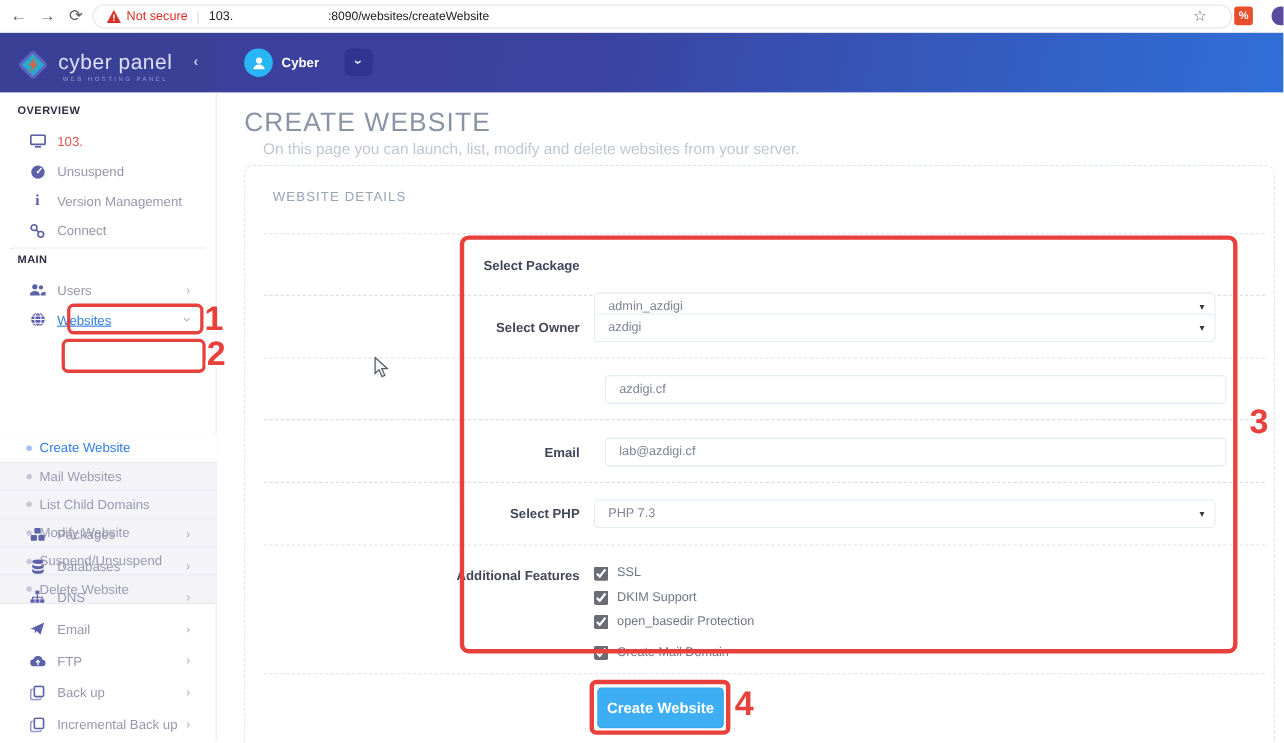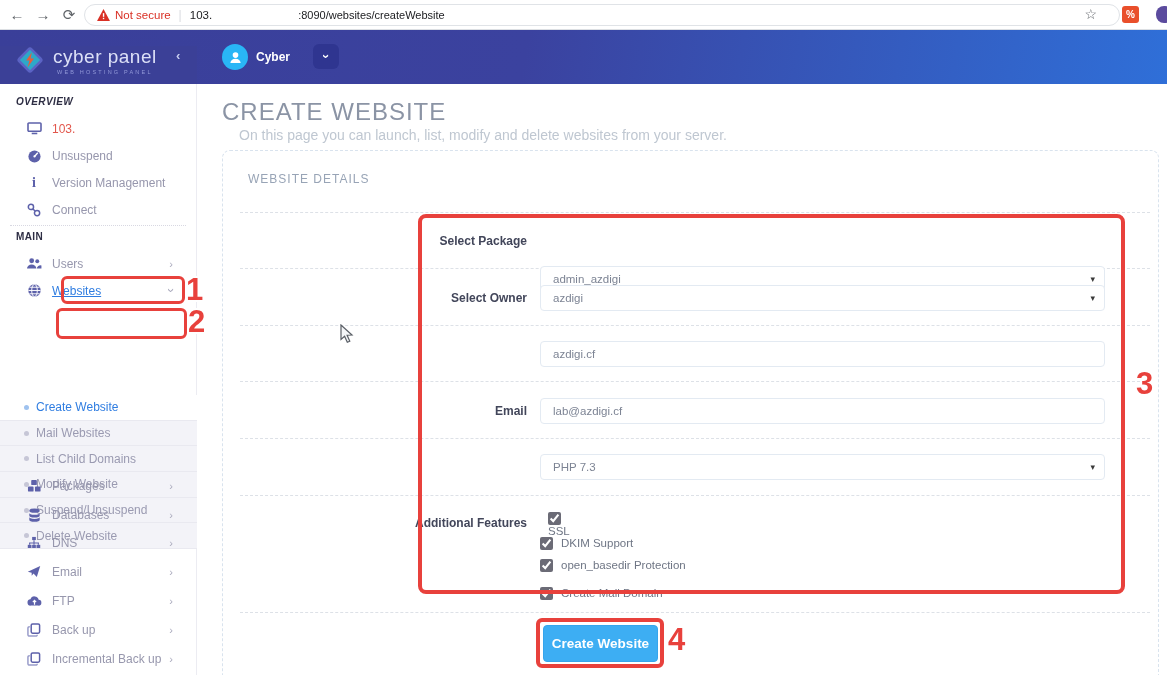--- a/index.html
+++ b/index.html
@@ -16,21 +16,21 @@
   .omni-sep { color:#dadce0; margin:0 8px; font-size:12px; }
   .omni-host { color:#202124; font-size:11.5px; }
   .omni-redacted { width:86px; height:14px; background:#fff; }
   .omni-path { color:#202124; font-size:11px; }
   .omni-star { position:absolute; right:22px; top:1px; font-size:14px; color:#5f6368; cursor:pointer; }
   .ext-orange { position:absolute; left:1122px; top:6px; width:17px; height:17px; background:#e94f2b; border-radius:3px; color:#fff; font-size:10px; font-weight:bold; text-align:center; line-height:17px; cursor:pointer; }
   .ext-purple { position:absolute; left:1156px; top:6px; width:17px; height:17px; background:#5b4b9e; border-radius:8px; cursor:pointer; }
 
   
   .app-header { position:absolute; left:0; top:30px; width:1167px; height:54px; background:linear-gradient(100deg,#3a3f99 0%,#3b429f 45%,#2f6fd8 100%); }
-  .logo-block { position:absolute; left:0; top:16px; width:197px; height:54px; background:#3b4097; display:flex; }
+  .logo-block { position:absolute; left:0; top:4px; width:197px; height:54px; background:#3b4097; display:flex; align-items:center; }
   .logo-mark { margin-left:16px; }
   .brand-wrap { margin-left:9px; }
   .brand { color:#dce0f7; font-size:19px; letter-spacing:.5px; }
   .tagline { color:#9298d8; font-size:5.5px; letter-spacing:2.2px; margin-top:1px; margin-left:4px; }
   .collapse-chev { position:absolute; left:176px; top:18px; color:#c7cdf0; font-size:13px; font-weight:bold; cursor:pointer; }
   .user-chip { position:absolute; left:222px; top:14px; display:flex; align-items:center; cursor:pointer; }
   .avatar { width:26px; height:26px; border-radius:50%; background:#29b6f6; display:flex; align-items:center; justify-content:center; }
   .user-name { color:#fff; font-size:12px; font-weight:bold; margin-left:8px; }
   .user-dd { position:absolute; left:313px; top:14px; width:26px; height:25px; background:#2f3590; border-radius:6px; color:#fff; text-align:center; cursor:pointer; }
   .chev-down-glyph { display:inline-block; transform:rotate(90deg); font-size:13px; font-weight:bold; line-height:25px; }
@@ -55,21 +55,21 @@
   
   .page-title { position:absolute; left:222px; top:98px; font-size:24px; font-weight:300; color:#8b94a5; letter-spacing:1px; }
   .page-sub { position:absolute; left:223px; top:127px; font-size:14px; color:#bfc7d1;margin-left:16px; }
   .card { position:absolute; left:222px; top:150px; width:937px; height:700px; border:1px dashed #d9e3ee; border-radius:8px; background:#fff; }
   .card-label { position:absolute; left:248px; top:172px; font-size:12px; color:#98a4b6; letter-spacing:1px; }
   .sep { position:absolute; left:240px; width:910px; border-top:1px dashed #dde1e7; }
   .f-label { position:absolute; left:240px; width:287px; text-align:right; font-size:12px; font-weight:bold; color:#42465a; line-height:26px; }
   .control { position:absolute; left:540px; width:565px; height:26px; border:1px solid #e3eaf2; border-radius:4px; background:#fff; display:flex; align-items:center; cursor:pointer; }
   .control .val { margin-left:12px; font-size:11.5px; color:#7d8494; }
   .control .caret { position:absolute; right:9px; font-size:9px; color:#3a3a3a; }
-  input.control { padding-left:12px; font-size:11.5px; color:#7d8494; font-family:"Liberation Sans",sans-serif; cursor:text; }
+  input.control { padding-left:12px; font-size:11.5px; color:#7d8494; font-family:"Liberation Sans",sans-serif; cursor:text;margin-left:10px; }
   .chk-row { position:absolute; left:540px; height:18px; display:flex; align-items:center; }
   .chk-row input { width:13px; height:13px; accent-color:#6b6b76; cursor:pointer; }
   .chk-row span { margin-left:8px; font-size:11.5px; color:#6f7685; }
   .btn-create { position:absolute; left:543px; top:625px; width:115px; height:37px; background:#3daef3; border:1px solid #35a5ec; border-radius:4px; color:#fff; font-size:13.5px; font-weight:bold; font-family:"Liberation Sans",sans-serif; cursor:pointer; }
 
   
   .ann-box { position:absolute; border:3px solid #e8413c; border-radius:6px; pointer-events:none; }
   .ann-num { position:absolute; font-size:31px; font-weight:bold; color:#e8413c; pointer-events:none;
     text-shadow:-2px -2px 0 #fff,2px -2px 0 #fff,-2px 2px 0 #fff,2px 2px 0 #fff,-2px 0 0 #fff,2px 0 0 #fff,0 -2px 0 #fff,0 2px 0 #fff; }
   .cursor { position:absolute; left:340px; top:324px; pointer-events:none; }
@@ -124,21 +124,21 @@
           </svg>
       </span>
       <span class="user-name">Cyber</span>
     </div>
     <div class="user-dd">
       <span class="chev-down-glyph">›</span>
     </div>
   </div>
 
   <div class="sidebar">
-    <div class="sb-section" style="top:12px;font-style:italic;">OVERVIEW</div>
+    <div class="sb-section" style="top:12px;">OVERVIEW</div>
 
     <div class="sb-item" style="top:31px;">
       <span class="sb-ico">
         <svg width="15" height="13" viewBox="0 0 16 14">
             <rect x="1" y="1" width="14" height="9" rx="1" fill="none" stroke="#5d61aa" stroke-width="1.7"></rect>
             <rect x="5" y="11.5" width="6" height="1.7" fill="#5d61aa"></rect>
           </svg>
       </span>
       <span class="sb-lbl" style="color:#e2574c;">103.</span>
     </div>
@@ -331,27 +331,28 @@
   <div class="control" style="top:285px;">
     <span class="val">azdigi</span>
     <span class="caret">▾</span>
   </div>
 
   <input class="control" style="top: 341px;" value="azdigi.cf">
 
   <div class="f-label" style="top:398px;">Email</div>
   <input class="control" style="top: 398px;" value="lab@azdigi.cf">
 
+  <div class="f-label" style="top:454px;">Select PHP</div>
   <div class="control" style="top:454px;">
     <span class="val">PHP 7.3</span>
     <span class="caret">▾</span>
   </div>
 
   <div class="f-label" style="top:510px;">Additional Features</div>
-  <div class="chk-row" style="top:512px;flex-direction:column;">
+  <div class="chk-row" style="top:512px;">
     <input type="checkbox" checked="" style="">
     <span>SSL</span>
   </div>
   <div class="chk-row" style="top:534px;">
     <input type="checkbox" checked="" style="">
     <span>DKIM Support</span>
   </div>
   <div class="chk-row" style="top:556px;">
     <input type="checkbox" checked="" style="">
     <span>open_basedir Protection</span>

